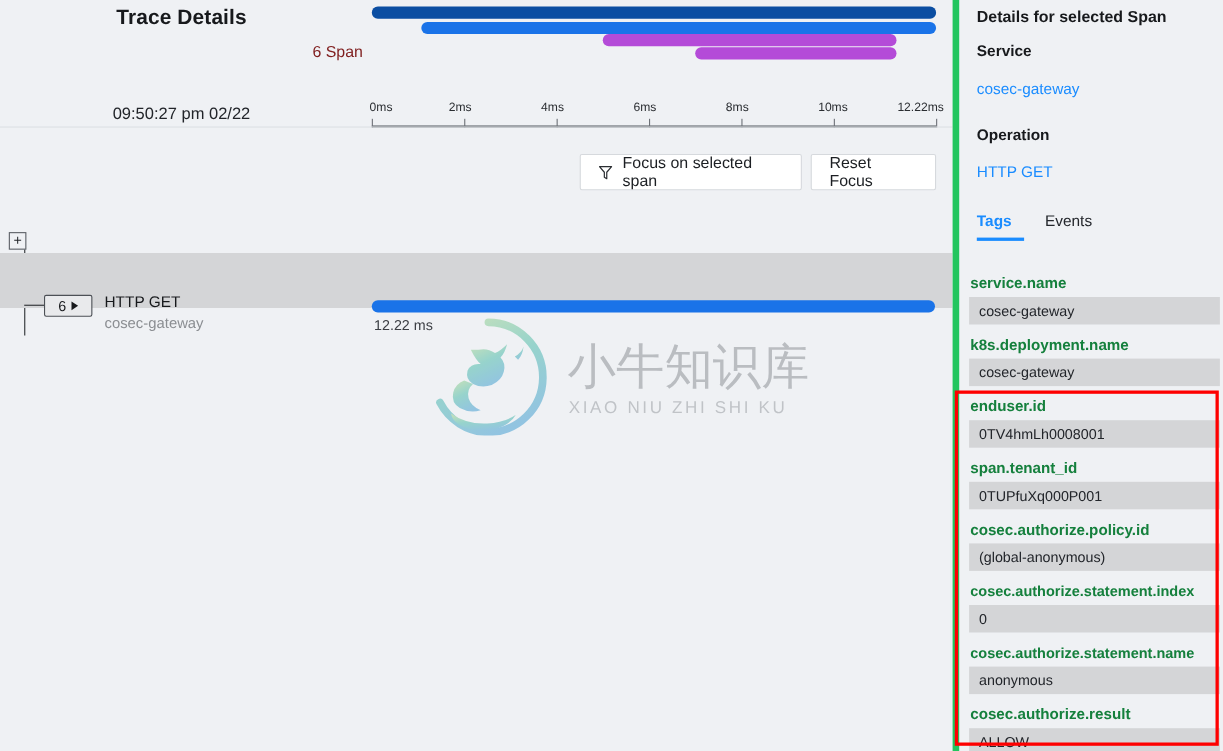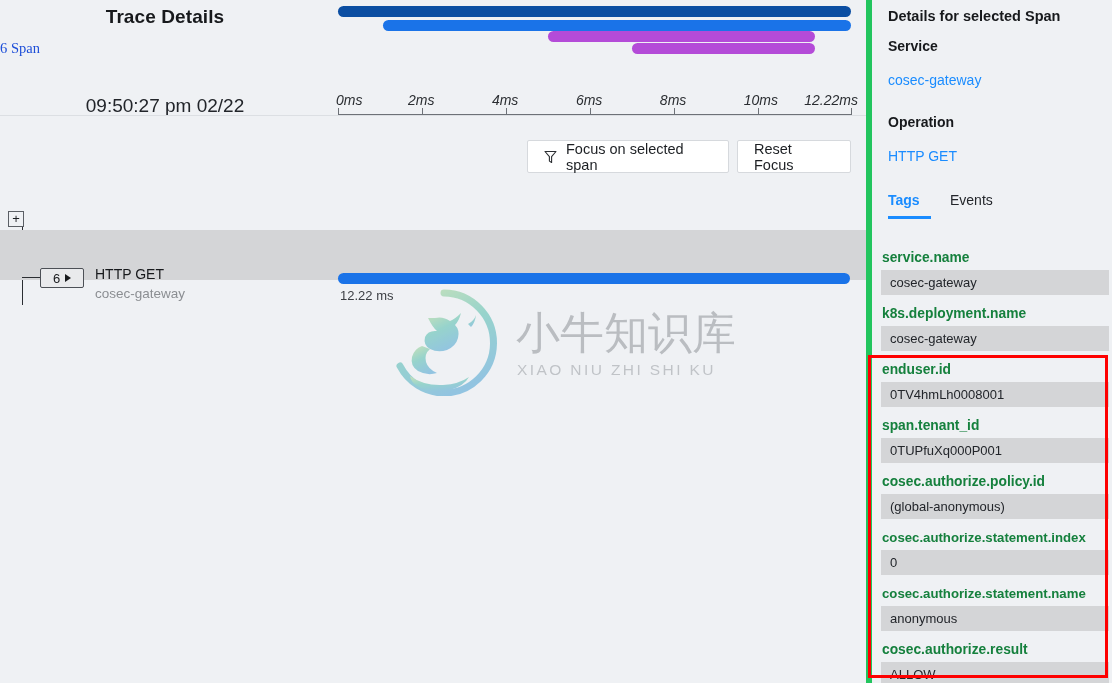--- a/index.html
+++ b/index.html
@@ -18,39 +18,39 @@
   #main { position: absolute; left: 0; top: 0; width: 866px; height: 683px; background: #eff1f4; }
 
   
   .trace-title {
     position: absolute; left: 0; top: 6px; width: 330px;
     text-align: center; font-size: 19px; font-weight: bold; color: #17191c;
     letter-spacing: .1px;
   }
   .trace-subtitle {
     position: absolute; left: 0; top: 40px; width: 330px;
-    text-align: left; font-size: 14.5px; color: #1d4ed8; font-family: Liberation Serif, serif;
+    text-align: right; font-size: 14.5px; color: #7f1d1d;
   }
   .trace-timestamp {
     position: absolute; left: 0; top: 95px; width: 330px;
-    text-align: center; font-size: 19px; color: #22252a;
+    text-align: center; font-size: 15px; color: #22252a;
   }
 
   
   #minimap { position: absolute; left: 330px; top: 0px; width: 525px; height: 92px; }
   .mini-bar { position: absolute; height: 11px; border-radius: 6px; }
 
   
   #axis { position: absolute; left: 330px; top: 92px; width: 528px; height: 28px; }
   #axis .axis-line {
     position: absolute; left: 8px; top: 22px; width: 513px; height: 2px; background: #6d7177;
   }
   #axis .tick { position: absolute; top: 16px; width: 1px; height: 8px; background: #6d7177; }
   #axis .tick-label {
-    position: absolute; top: 0px; font-size: 14px; color: #2a2d31; white-space: nowrap; font-style: italic;
+    position: absolute; top: 0px; font-size: 11px; color: #2a2d31; white-space: nowrap;
   }
 
   .hdr-divider {
     position: absolute; left: 0; top: 115px; width: 866px; height: 1px; background: #dcdfe3;
   }
 
   
   #toolbar { position: absolute; left: 0; top: 140px; width: 866px; height: 34px; }
   .tb-btn {
     position: absolute; top: 0; height: 33px;

